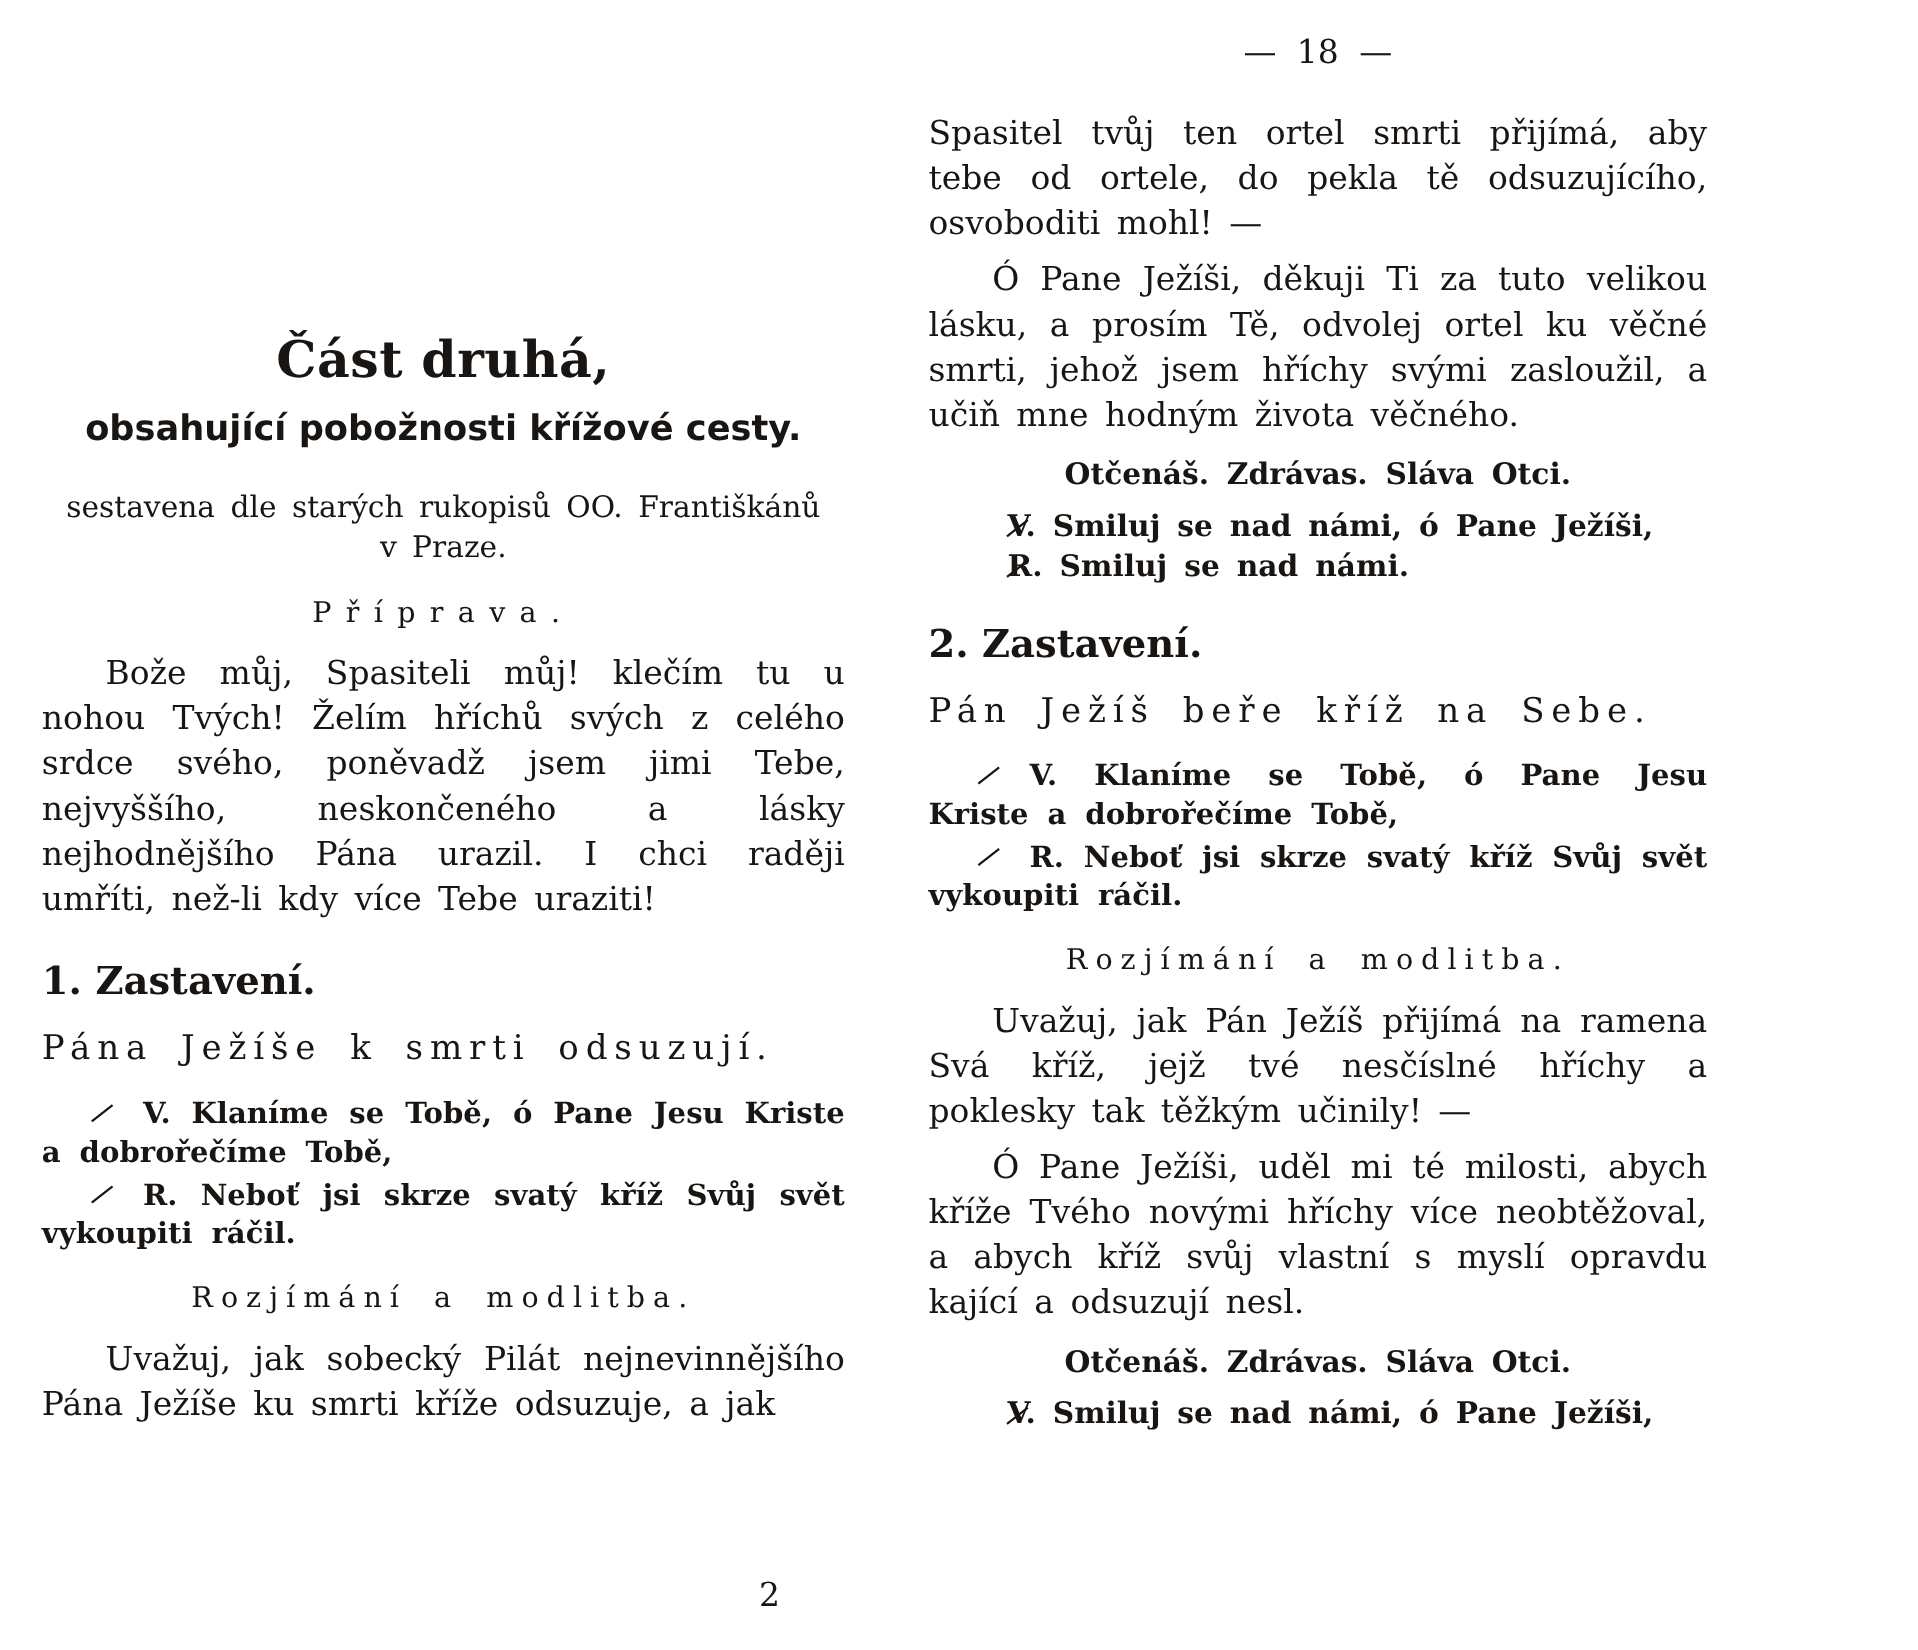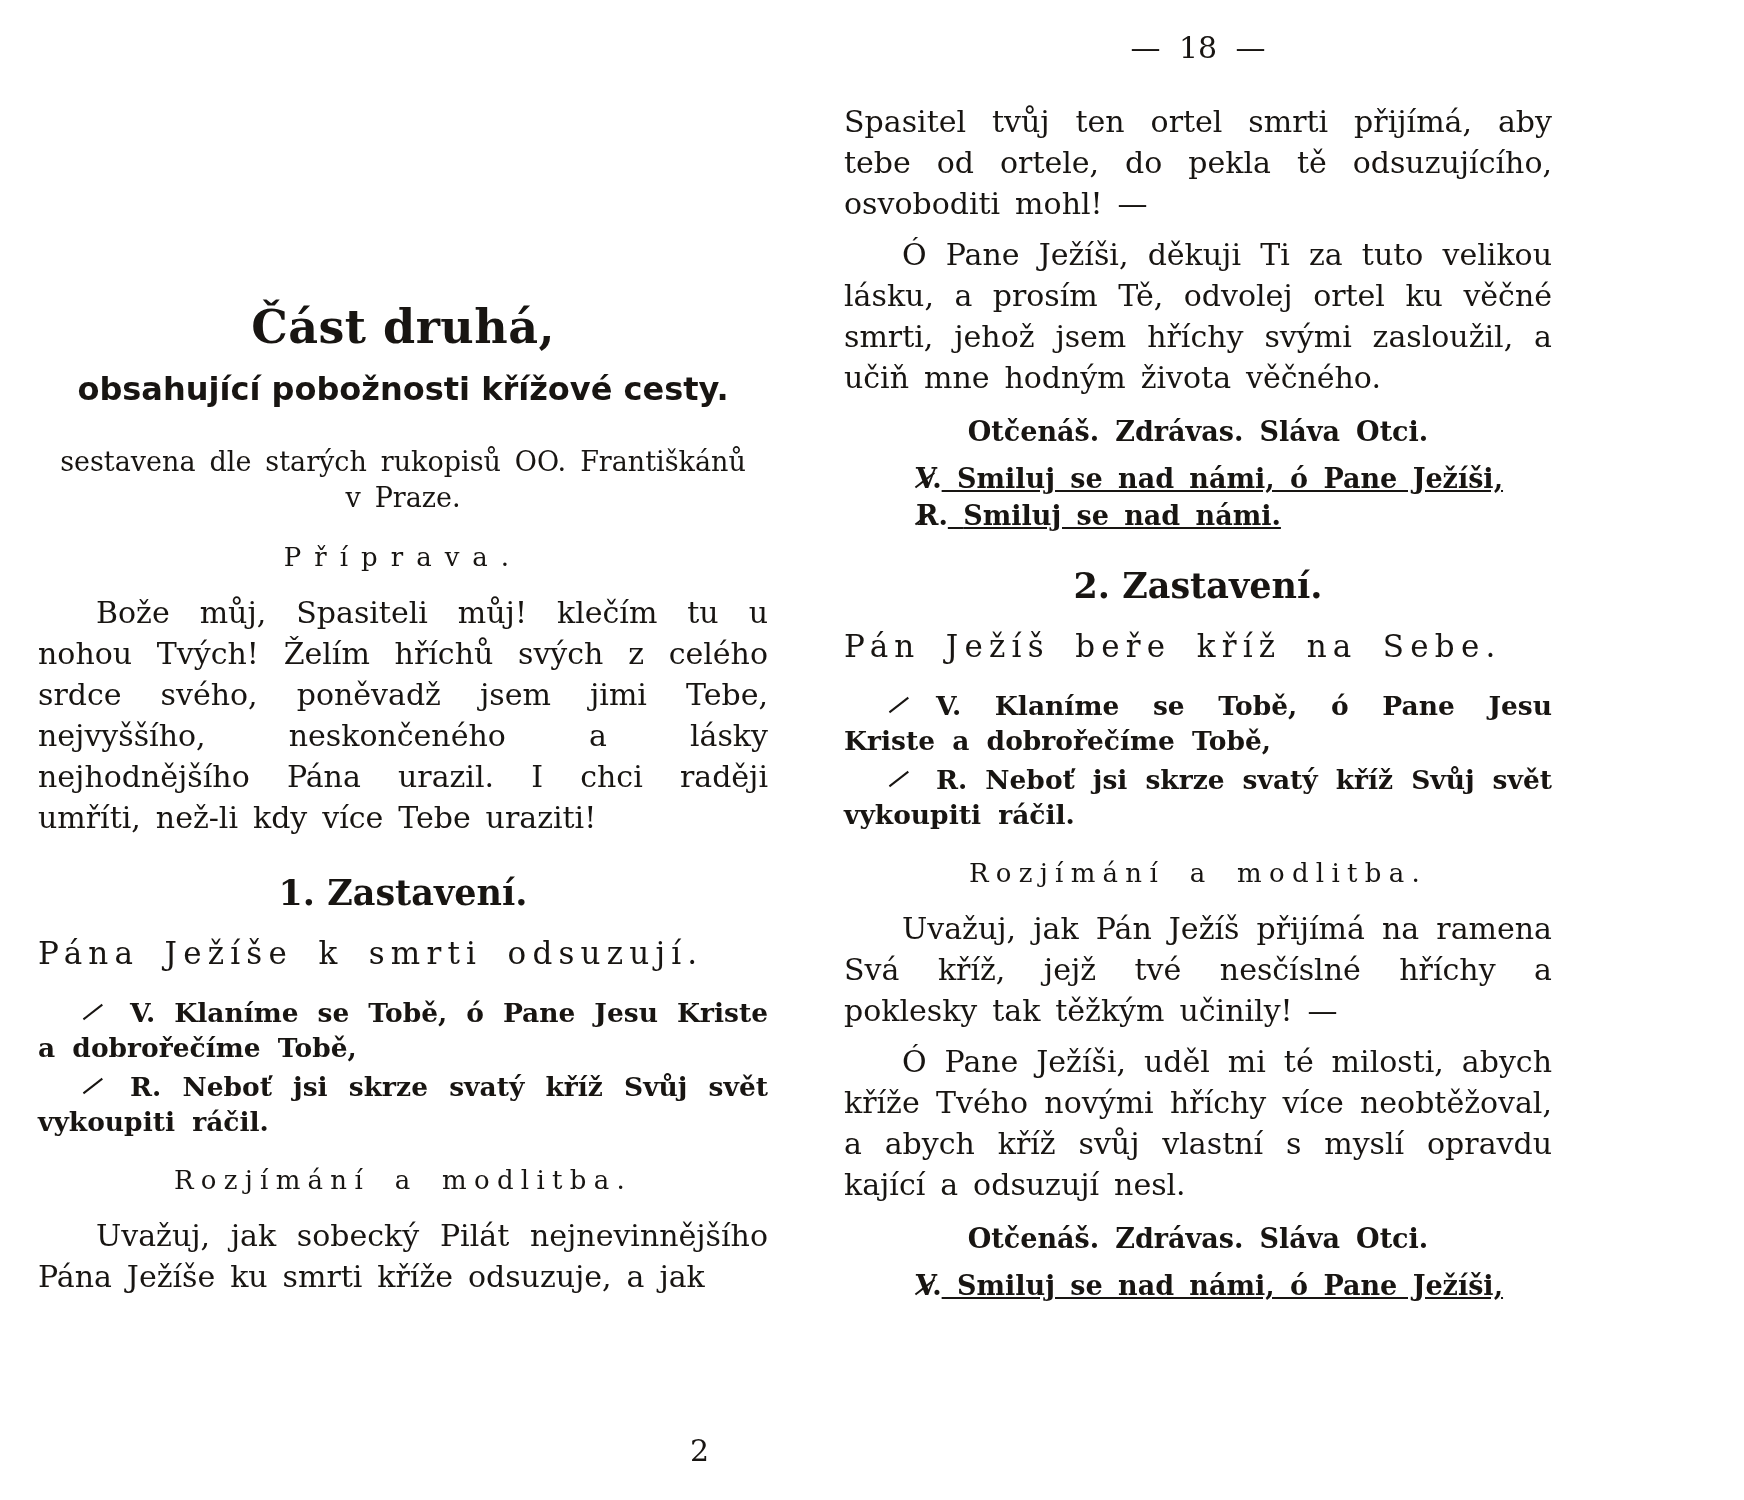--- a/index.html
+++ b/index.html
@@ -66,21 +66,21 @@
     text-align: center;
     font-size: 26px;
     letter-spacing: 0.28em;
     word-spacing: 0.35em;
     margin: 26px 0 20px 0;
   }
   .spaced-wide {
     letter-spacing: 0.5em;
   }
   .station-head {
-    text-align: center;
+    text-align: left;
     font-size: 35px;
     font-weight: bold;
     margin: 34px 0 22px 0;
   }
   .station-title {
     text-align: left;
     font-size: 31px;
     letter-spacing: 0.2em;
     word-spacing: 0.3em;
     margin: 0 0 24px 0;
@@ -115,21 +115,20 @@
     font-weight: bold;
     word-spacing: 0.25em;
     margin: 18px 0 16px 0;
   }
   .smiluj {
     font-size: 27px;
     font-weight: bold;
     word-spacing: 0.22em;
     padding-left: 72px;
     margin: 0 0 6px 0;
-    text-decoration: underline;
   }
 
   
   .vr {
     position: relative;
     display: inline-block;
   }
   .vr::after {
     content: "";
     position: absolute;

